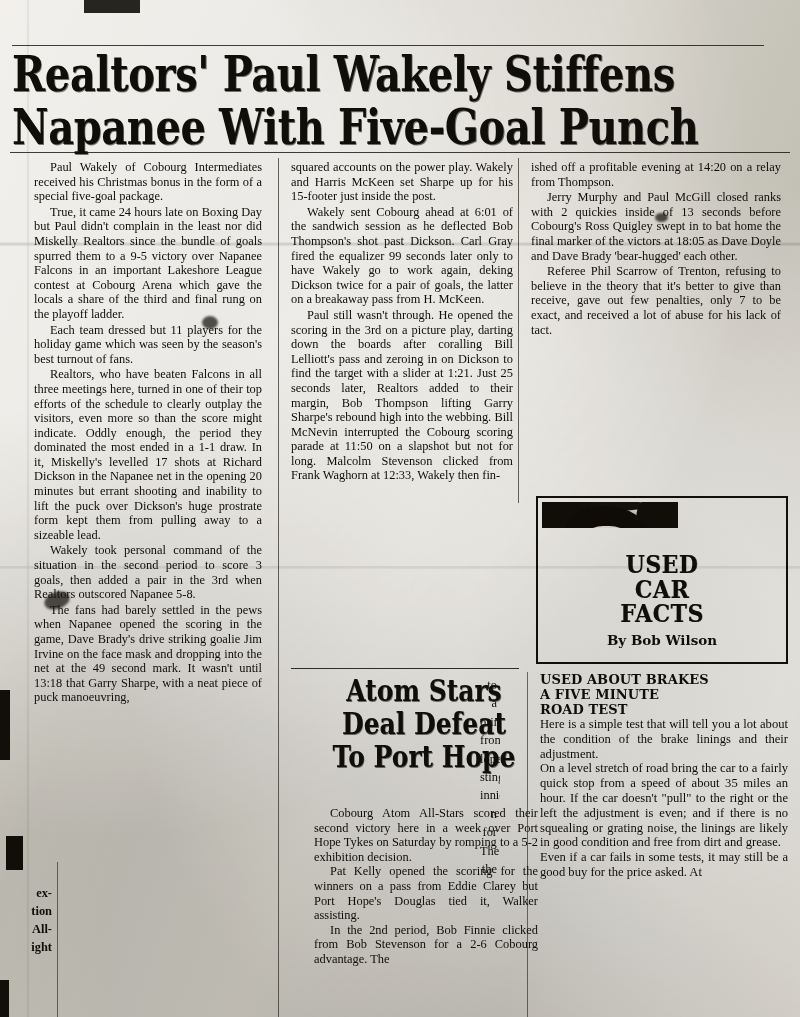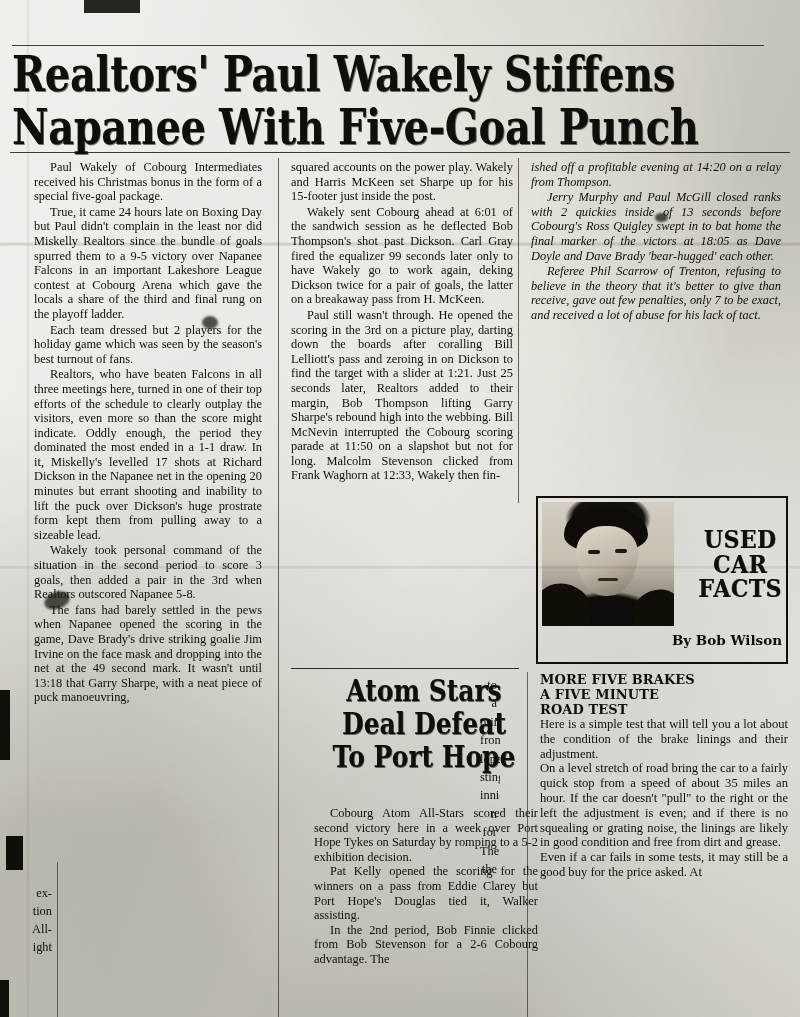--- a/index.html
+++ b/index.html
@@ -49,48 +49,48 @@
     white-space:nowrap;
   }
   #hl-rule{position:absolute;left:10px;top:152px;width:780px;border-bottom:1.6px solid #17150f;opacity:.8;}
 
   
   .col{position:absolute;top:160px;font-size:12.4px;line-height:14.6px;text-align:justify;}
   .col p{margin:0 0 1px 0;text-indent:16px;}
   .col p.noind{text-indent:0;}
   #col1{left:34px;width:228px;height:857px;overflow:hidden;}
   #col2{left:291px;width:222px;height:857px;overflow:hidden;}
-  #col3{left:531px;width:250px;height:330px;overflow:hidden;font-style:italic;}
+  #col3{left:531px;width:250px;height:330px;overflow:hidden;}
   .vrule{position:absolute;top:158px;width:0;border-left:1px solid #3b372e;opacity:.75;}
   #vr1{left:278px;height:859px;}
   #vr2{left:518px;height:345px;}
   
   #scrap-left{position:absolute;left:2px;top:884px;width:54px;font-size:12.4px;line-height:18px;text-align:right;}
-  #scrap-left div{padding-right:4px;}
+  #scrap-left div{padding-right:4px;font-weight:bold;}
   #vr0{position:absolute;left:57px;top:862px;height:155px;border-left:1px solid #3b372e;opacity:.7;}
   #blackblock{position:absolute;left:6px;top:836px;width:17px;height:34px;background:#161410;}
   #blackblock2{position:absolute;left:0px;top:690px;width:10px;height:70px;background:#181511;}
   #blackblock3{position:absolute;left:0px;top:980px;width:9px;height:37px;background:#181511;}
 
   
   #atom-rule{position:absolute;left:291px;top:668px;width:228px;border-bottom:1.6px solid #17150f;opacity:.85;}
   #atom-head{position:absolute;left:308px;top:676px;width:232px;}
   .sub-hl{
     font-family:"DejaVu Serif",serif;font-weight:700;font-size:25px;line-height:1.0;
     transform:scaleY(1.2);transform-origin:left top;margin-bottom:8px;
     text-shadow:.6px .4px 0 rgba(0,0,0,.5);white-space:nowrap;text-align:center;
   }
   #atom-body{position:absolute;left:293px;top:806px;width:224px;height:211px;overflow:hidden;
     font-size:12.4px;line-height:14.6px;text-align:justify;margin-left:21px;}
   #atom-body p{margin:0;text-indent:16px;}
 
   
   #ucf-box{position:absolute;left:536px;top:496px;width:252px;height:168px;
     border:2px solid #17150f;padding:4px;box-sizing:border-box;}
-  #ucf-inner{display:flex;height:124px;gap:24px;}
+  #ucf-inner{display:flex;height:124px;gap:24px;flex-direction:column;}
   #ucf-photo{
     width:136px;height:124px;position:relative;overflow:hidden;
     background:
       radial-gradient(ellipse 44% 30% at 50% 14%, #1a1713 0 62%, rgba(26,23,19,0) 74%),
       radial-gradient(ellipse 27% 30% at 50% 48%, #b9b2a6 0 58%, rgba(185,178,166,0) 80%),
       radial-gradient(ellipse 48% 26% at 50% 94%, #15120f 0 70%, rgba(21,18,15,0) 85%),
       linear-gradient(180deg,#cdc8bd 0%,#c3bdb1 46%,#8e887d 78%,#24201b 100%);
   }
   #ucf-photo .shoulderL{position:absolute;left:-6px;bottom:-4px;width:56px;height:46px;
     background:#17140f;border-radius:50% 60% 0 0;transform:rotate(8deg);}
@@ -100,21 +100,21 @@
     background:#15120e;border-radius:48% 52% 42% 40%/62% 64% 38% 36%;}
   #ucf-photo .face{position:absolute;left:34px;top:24px;width:62px;height:70px;
     background:linear-gradient(160deg,#d9d3c7 0%,#bab3a6 55%,#7d776c 100%);
     border-radius:44% 46% 48% 46%/38% 38% 62% 62%;}
   #ucf-photo .eyeL{position:absolute;left:46px;top:48px;width:12px;height:4px;background:#211d18;border-radius:2px;}
   #ucf-photo .eyeR{position:absolute;left:73px;top:47px;width:12px;height:4px;background:#211d18;border-radius:2px;}
   #ucf-photo .mouth{position:absolute;left:56px;top:76px;width:20px;height:3px;background:#332d26;border-radius:2px;}
   #ucf-title{flex:1;display:flex;flex-direction:column;justify-content:center;align-items:center;}
   .ucf-word{font-family:"DejaVu Serif",serif;font-weight:700;font-size:22px;line-height:1.12;
     letter-spacing:.5px;transform:scaleY(1.1);text-shadow:.5px .3px 0 rgba(0,0,0,.5);}
-  #ucf-by{text-align:right;font-size:13.5px;font-weight:700;margin-top:6px;
+  #ucf-by{text-align:center;font-size:13.5px;font-weight:700;margin-top:6px;
     font-family:"DejaVu Serif",serif;}
   #ucf-body{position:absolute;left:540px;top:672px;width:248px;height:345px;overflow:hidden;
     font-size:12.6px;line-height:14.8px;text-align:justify;}
   #ucf-body p{margin:0;text-indent:0;}
   #ucf-body .sh{font-family:"DejaVu Serif",serif;font-weight:700;font-size:13px;line-height:15px;letter-spacing:.1px;}
   
   #scrap-mid{position:absolute;left:480px;top:676px;width:20px;height:341px;overflow:hidden;
     font-size:12.4px;line-height:18.4px;text-align:right;}
   #scrap-mid div{padding-right:3px;}
   #vr4{position:absolute;left:527px;top:672px;height:345px;border-left:1px solid #3b372e;opacity:.7;}
@@ -142,21 +142,21 @@
   <div class="vrule" id="vr4"></div>
   <div id="vr0"></div>
 
   <div id="blackblock"></div>
   <div id="blackblock2"></div>
   <div id="blackblock3"></div>
 
   <div class="col" id="col1">
     <p>Paul Wakely of Cobourg Intermediates received his Christmas bonus in the form of a special five-goal package.</p>
     <p>True, it came 24 hours late on Boxing Day but Paul didn't complain in the least nor did Miskelly Realtors since the bundle of goals spurred them to a 9-5 victory over Napanee Falcons in an important Lakeshore League contest at Cobourg Arena which gave the locals a share of the third and final rung on the playoff ladder.</p>
-    <p>Each team dressed but 2 players for the holiday game which was seen by the season's best turnout of fans.</p>
+    <p>Each team dressed but 11 players for the holiday game which was seen by the season's best turnout of fans.</p>
     <p>Realtors, who have beaten Falcons in all three meetings here, turned in one of their top efforts of the schedule to clearly outplay the visitors, even more so than the score might indicate. Oddly enough, the period they dominated the most ended in a 1-1 draw. In it, Miskelly's levelled 17 shots at Richard Dickson in the Napanee net in the opening 20 minutes but errant shooting and inability to lift the puck over Dickson's huge prostrate form kept them from pulling away to a sizeable lead.</p>
     <p>Wakely took personal command of the situation in the second period to score 3 goals, then added a pair in the 3rd when Realtors outscored Napanee 5-8.</p>
     <p>The fans had barely settled in the pews when Napanee opened the scoring in the game, Dave Brady's drive striking goalie Jim Irvine on the face mask and dropping into the net at the 49 second mark. It wasn't until 13:18 that Garry Sharpe, with a neat piece of puck manoeuvring,</p>
   </div>
 
   <div class="col" id="col2">
     <p class="noind">squared accounts on the power play. Wakely and Harris McKeen set Sharpe up for his 15-footer just inside the post.</p>
     <p>Wakely sent Cobourg ahead at 6:01 of the sandwich session as he deflected Bob Thompson's shot past Dickson. Carl Gray fired the equalizer 99 seconds later only to have Wakely go to work again, deking Dickson twice for a pair of goals, the latter on a breakaway pass from H. McKeen.</p>
     <p>Paul still wasn't through. He opened the scoring in the 3rd on a picture play, darting down the boards after coralling Bill Lelliott's pass and zeroing in on Dickson to find the target with a slider at 1:21. Just 25 seconds later, Realtors added to their margin, Bob Thompson lifting Garry Sharpe's rebound high into the webbing. Bill McNevin interrupted the Cobourg scoring parade at 11:50 on a slapshot but not for long. Malcolm Stevenson clicked from Frank Waghorn at 12:33, Wakely then fin-</p>
   </div>
@@ -193,21 +193,21 @@
       <div id="ucf-title">
         <div class="ucf-word">USED</div>
         <div class="ucf-word">CAR</div>
         <div class="ucf-word">FACTS</div>
       </div>
     </div>
     <div id="ucf-by">By Bob Wilson</div>
   </div>
 
   <div id="ucf-body">
-    <p class="sh">MORE FIVE BRAKES</p>
+    <p class="sh">USED ABOUT BRAKES</p>
     <p class="sh">A FIVE MINUTE</p>
     <p class="sh">ROAD TEST</p>
     <p>Here is a simple test that will tell you a lot about the condition of the brake linings and their adjustment.</p>
     <p>On a level stretch of road bring the car to a fairly quick stop from a speed of about 35 miles an hour. If the car doesn't "pull" to the right or the left the adjustment is even; and if there is no squealing or grating noise, the linings are likely in good condition and free from dirt and grease.</p>
     <p>Even if a car fails in some tests, it may still be a good buy for the price asked. At</p>
   </div>
 
   <div id="scrap-left">
     <div>ex-</div>
     <div>tion</div>

